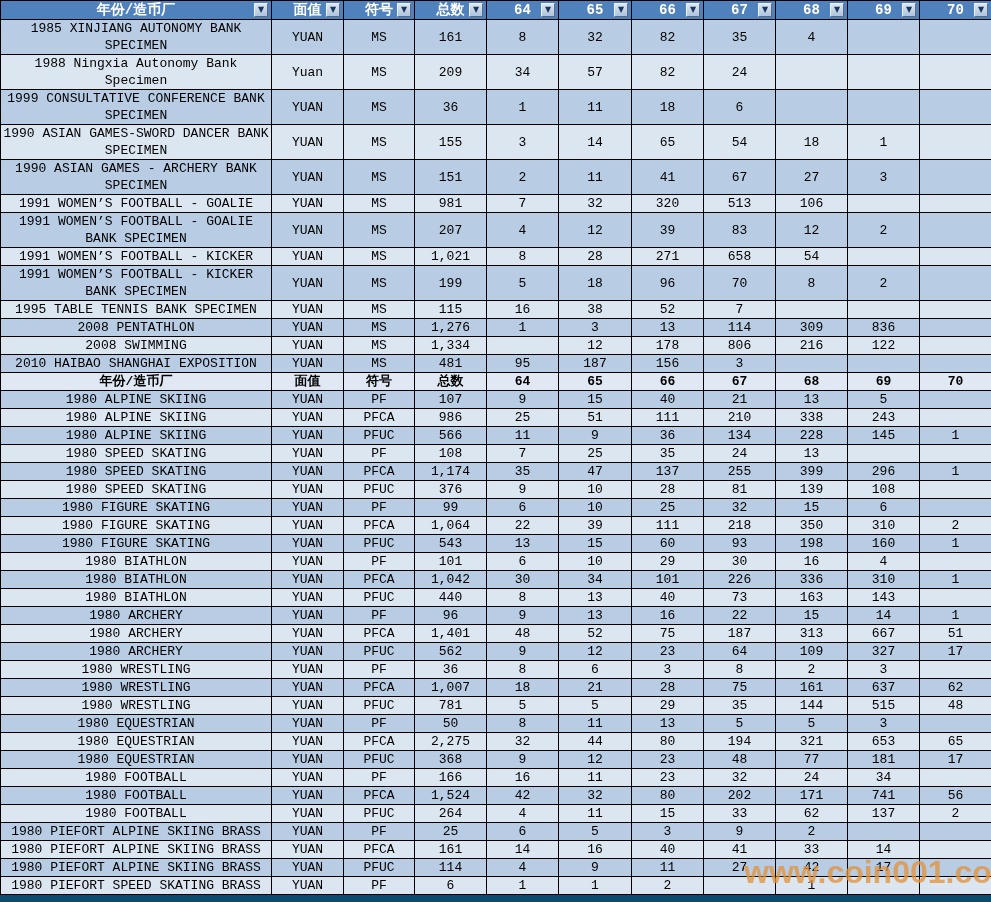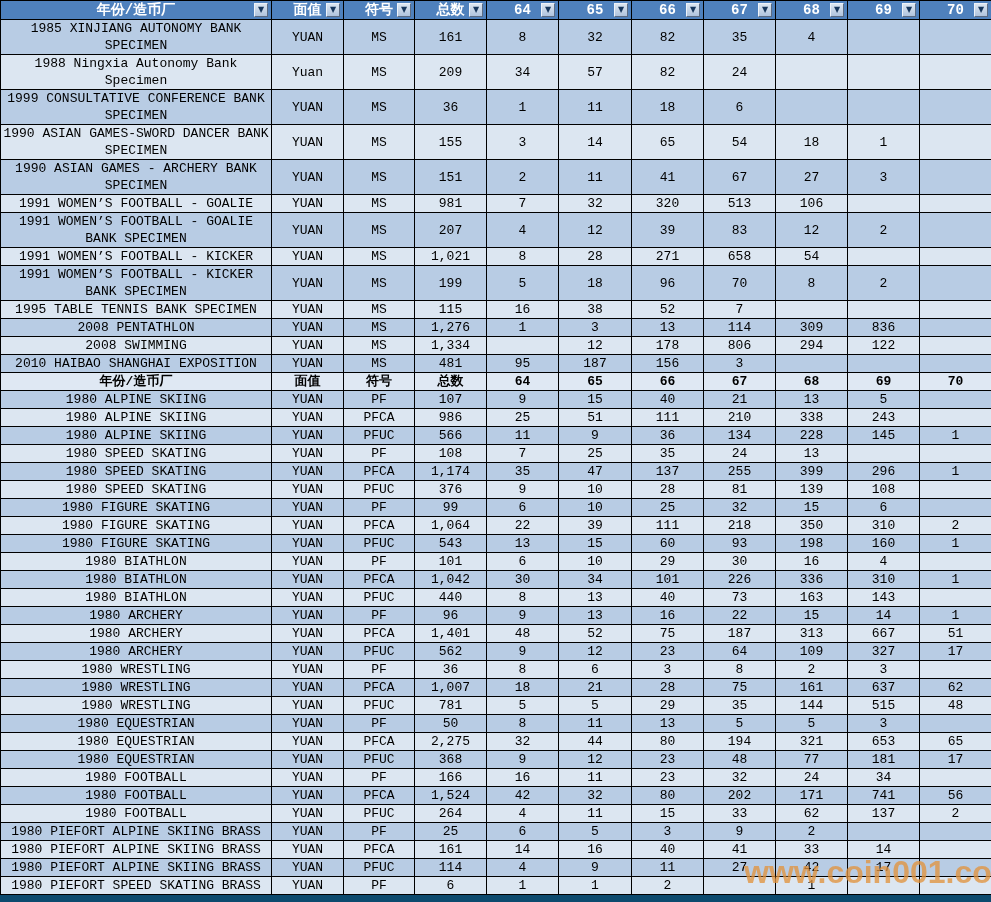--- a/index.html
+++ b/index.html
@@ -300,21 +300,21 @@
         </tr>
         <tr class="row-light">
           <td>2008 SWIMMING</td>
           <td>YUAN</td>
           <td>MS</td>
           <td>1,334</td>
           <td></td>
           <td>12</td>
           <td>178</td>
           <td>806</td>
-          <td>294</td>
+          <td>216</td>
           <td>122</td>
           <td></td>
         </tr>
         <tr class="row-dark">
           <td>2010 HAIBAO SHANGHAI EXPOSITION</td>
           <td>YUAN</td>
           <td>MS</td>
           <td>481</td>
           <td>95</td>
           <td>187</td>

